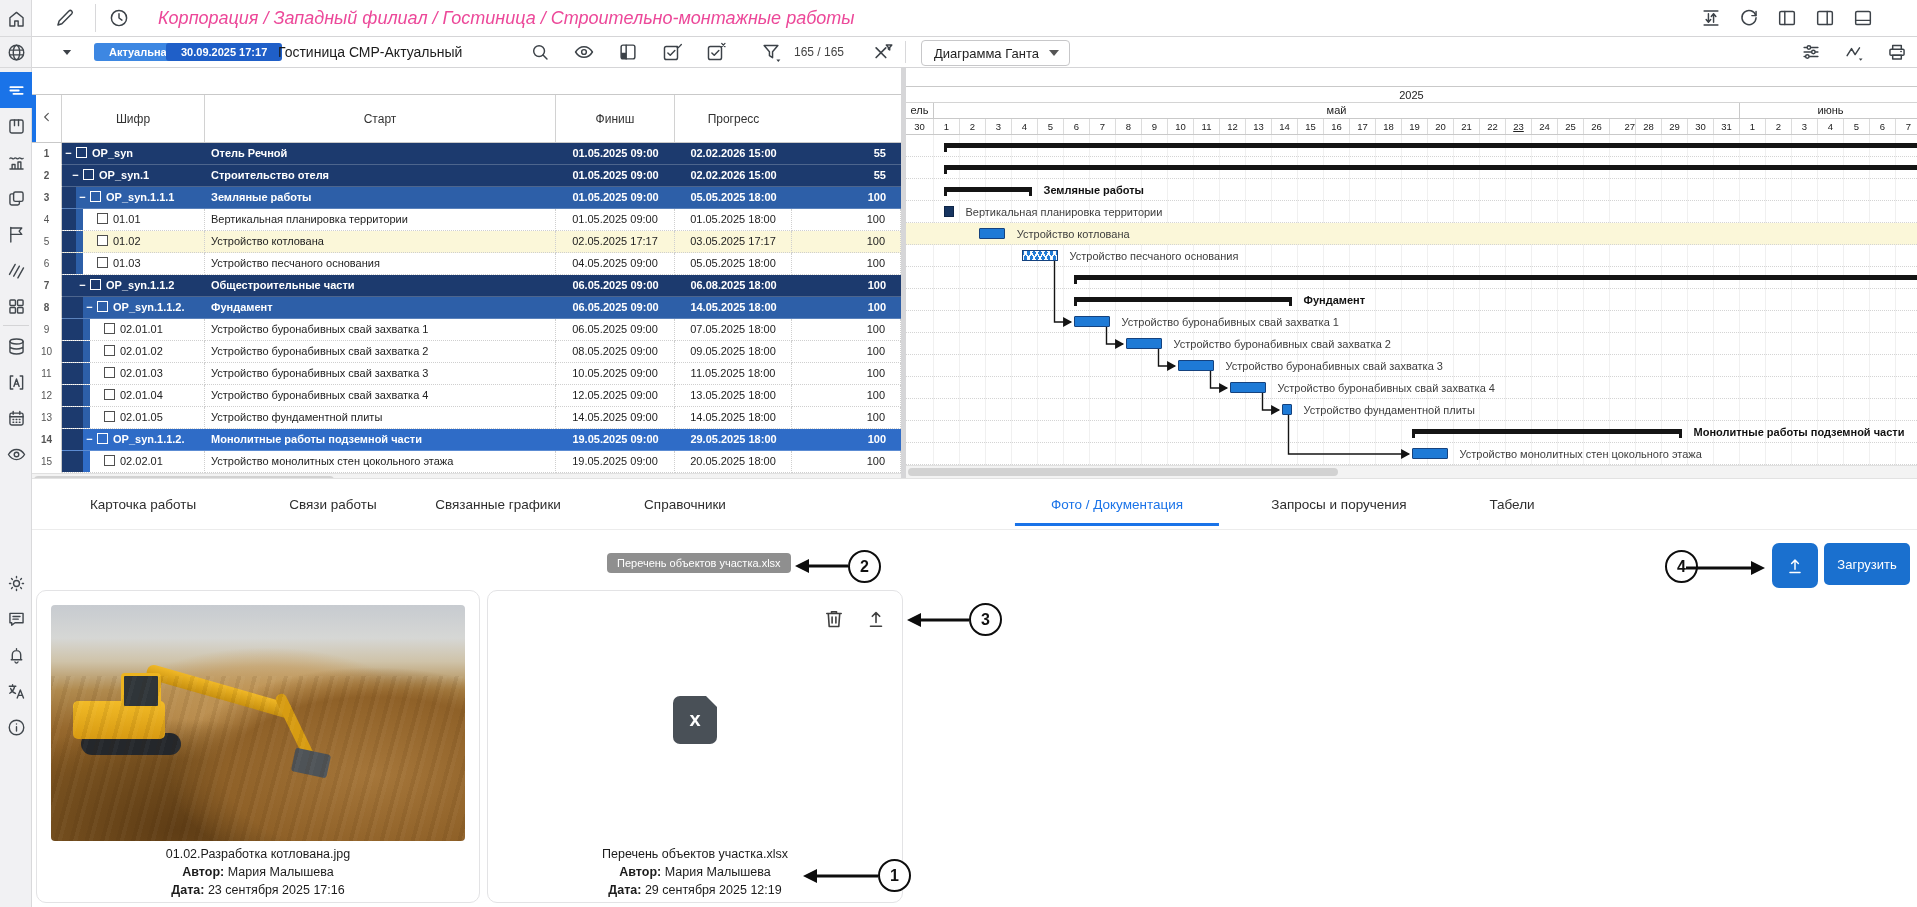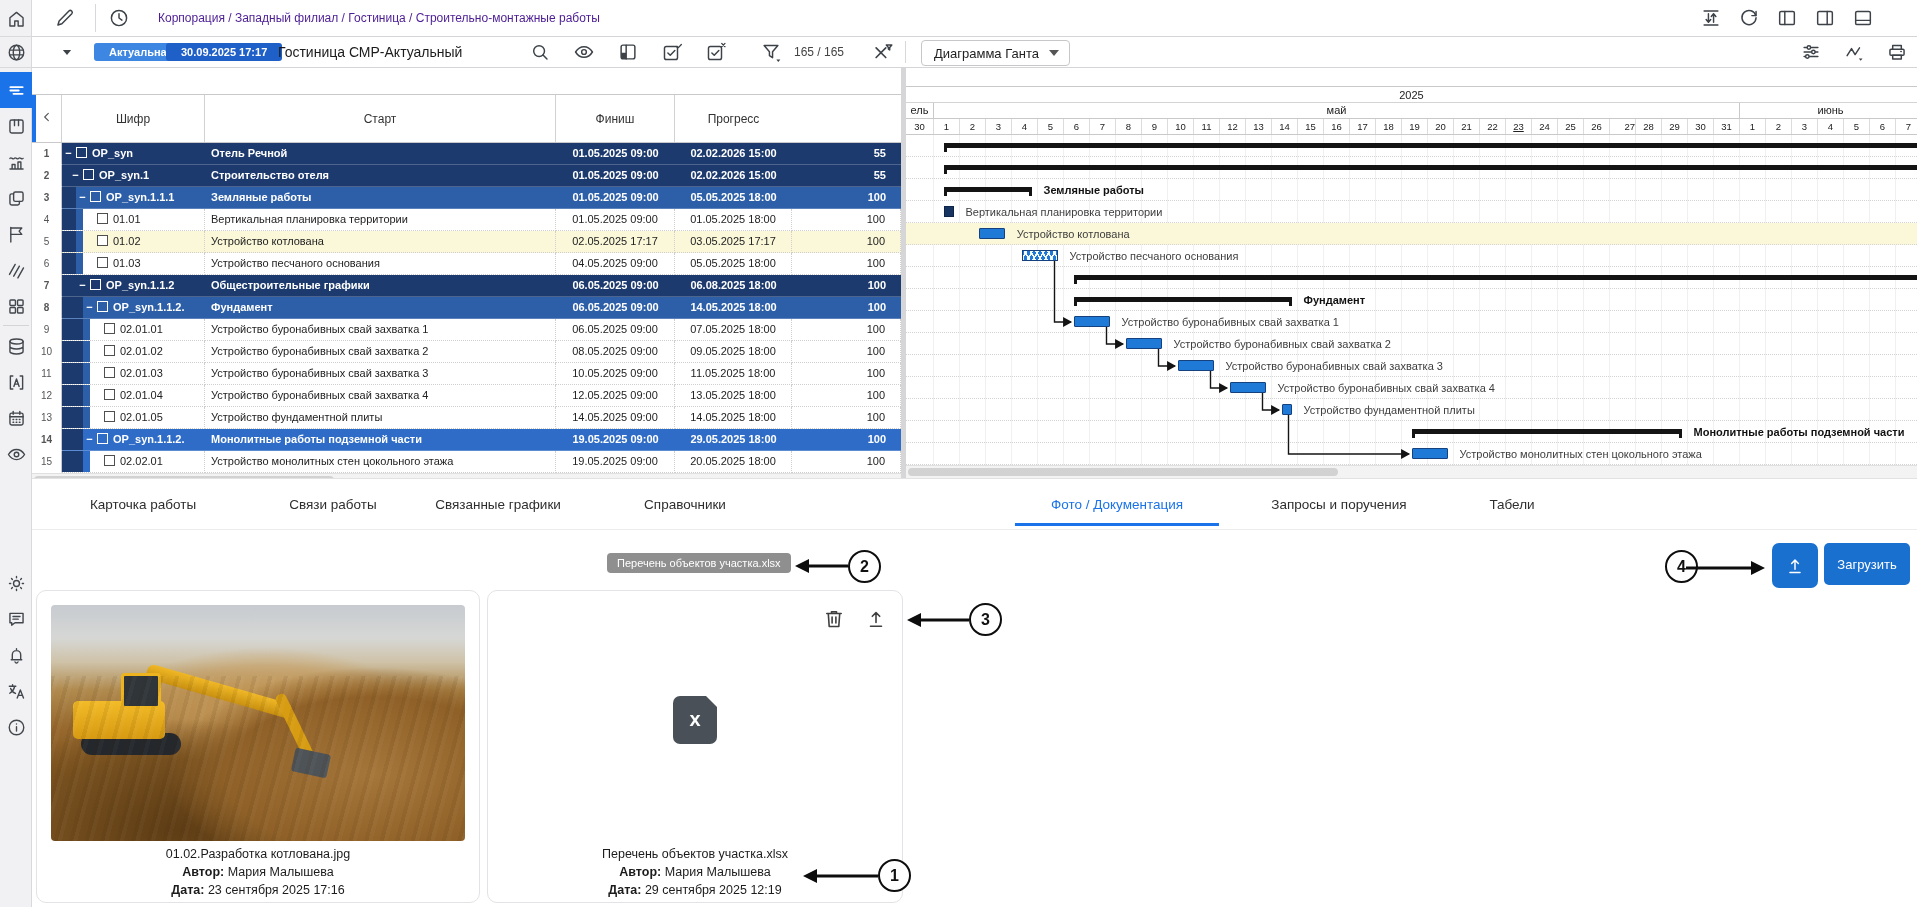--- a/index.html
+++ b/index.html
@@ -12,21 +12,21 @@
   .side-item svg{width:21px;height:21px;}
   .side-item.active{background:#1a73e8;color:#fff;}
   .side-sep{position:absolute;left:3px;width:26px;height:1px;background:#d4d4d6;}
   
   .topbar{position:absolute;left:32px;top:0;right:0;height:37px;background:#fff;border-bottom:1px solid #d5d5d7;z-index:30;}
   .toolbar{position:absolute;left:32px;top:37px;right:0;height:31px;background:#fff;border-bottom:1px solid #d5d5d7;z-index:30;}
   .tb-abs{position:absolute;top:50%;transform:translateY(-50%);display:flex;align-items:center;color:#3c4248;}
   .tb-abs svg{width:22px;height:22px;}
   .icon-btn{cursor:pointer;width:26px;height:26px;display:flex;align-items:center;justify-content:center;color:#3c4248;}
   .vline{position:absolute;top:4px;bottom:4px;width:1px;background:#d8d8da;}
-  .crumb{font-size:12px;color:#4c1d95;white-space:nowrap;}
+  .crumb{font-size:18px;color:#ec4899;white-space:nowrap;font-style:italic;}
   .pill{font-size:11px;font-weight:bold;color:#fff;border-radius:3px;padding:3px 15px;white-space:nowrap;}
   .pill.light{background:#3d87e2;}
   .pill.dark{background:#1f5fc8;}
   .sched-title{font-size:14px;color:#1b1b1b;white-space:nowrap;}
   .fcount{font-size:12px;color:#444;white-space:nowrap;}
   .view-btn{position:absolute;top:3px;height:26px;display:flex;align-items:center;gap:10px;padding:0 10px 0 12px;
             border:1px solid #c7c7c9;border-radius:4px;background:#fff;font-size:13px;color:#222;cursor:pointer;}
   .view-btn .car{width:0;height:0;border-left:5px solid transparent;border-right:5px solid transparent;border-top:6px solid #555;}
   
   .content{position:absolute;left:32px;top:68px;right:0;height:410px;background:#fff;overflow:hidden;}
@@ -483,21 +483,21 @@
           </div>
           <div class="trow s-navy grp">
             <div class="cell gut">7</div>
             <div class="cell b codecell">
               <span class="strip st-navy"></span>
               <span class="strip st-navy"></span>
               <span class="exp">−</span>
               <span class="cbx"></span>
               <span>OP_syn.1.1.2</span>
             </div>
-            <div class="cell b namec">Общестроительные графики</div>
+            <div class="cell b namec">Общестроительные части</div>
             <div class="cell b datec">06.05.2025 09:00</div>
             <div class="cell b datec">06.08.2025 18:00</div>
             <div class="cell b progc">100</div>
           </div>
           <div class="trow s-mid grp">
             <div class="cell gut">8</div>
             <div class="cell b codecell">
               <span class="strip st-navy"></span>
               <span class="strip st-navy"></span>
               <span class="strip st-navy"></span>

